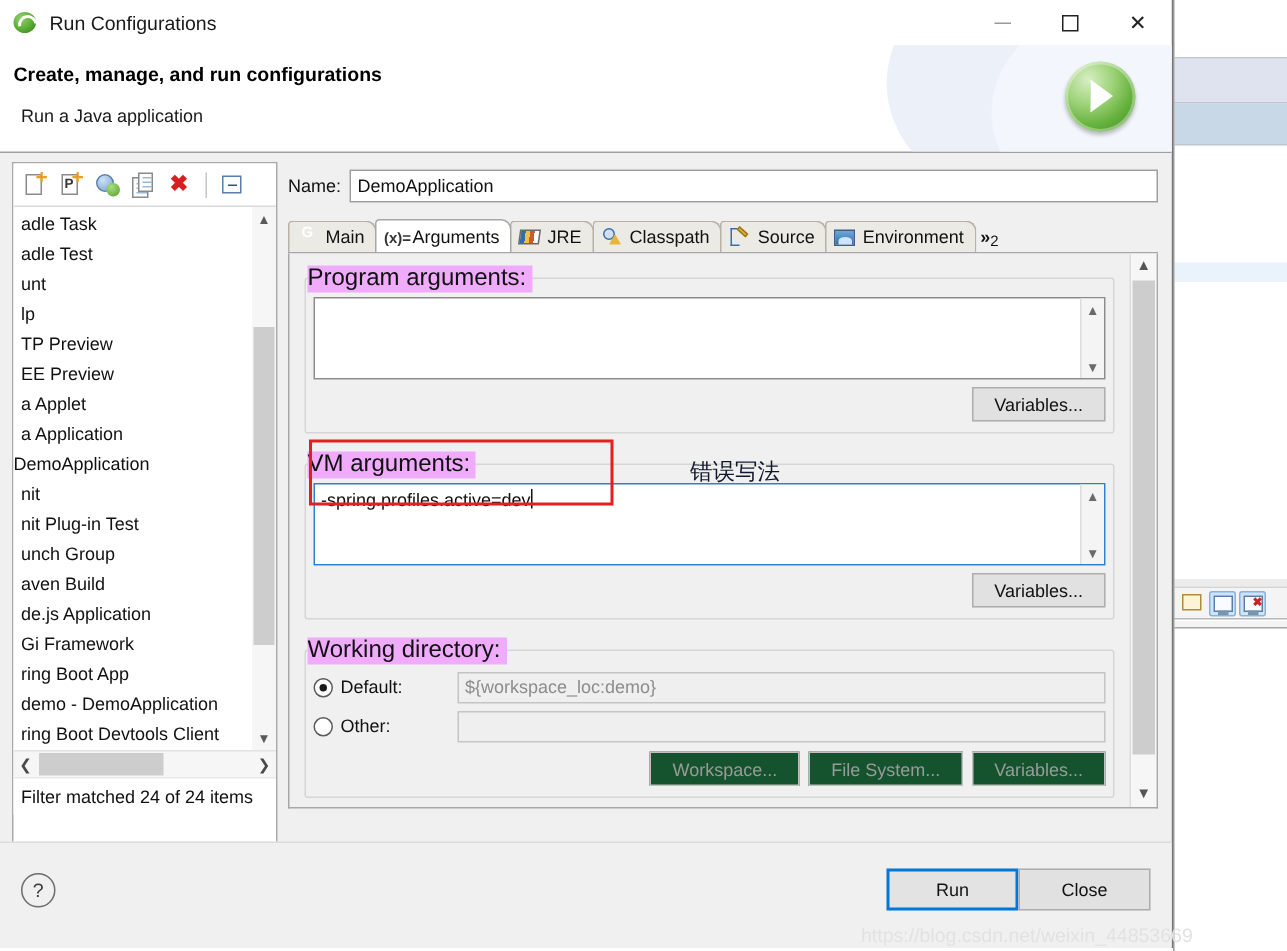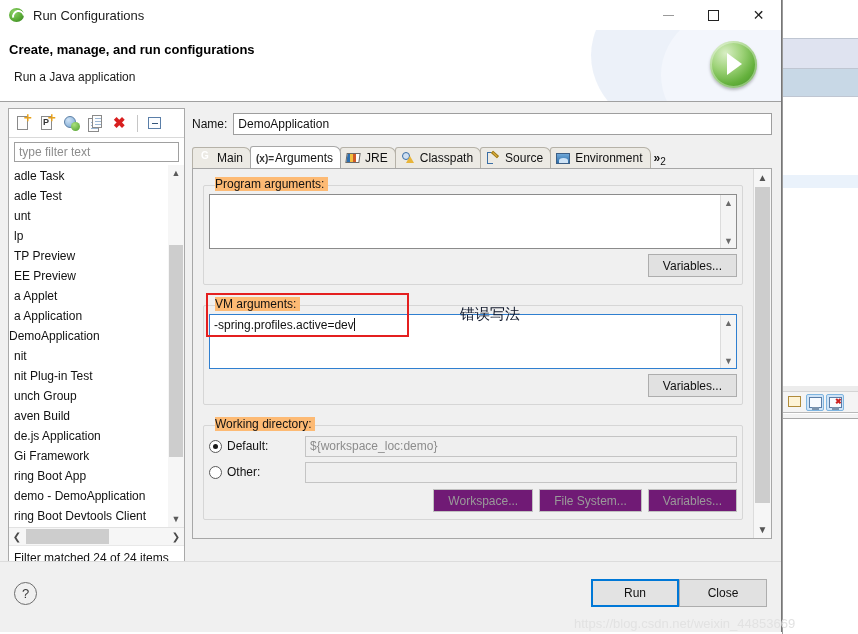--- a/index.html
+++ b/index.html
@@ -654,28 +654,28 @@
     right: 18px;
     padding: 8px 10px 0 10px;
     box-sizing: border-box;
   }
 
   .group {
     position: relative;
     margin-bottom: 10px;
   }
   .group-label {
-    font-size: 12px;
+    font-size: 16px;
     color: #111;
-    background: #fdba74;
+    background: #f0abfc;
     display: inline-block;
     padding-right: 4px;
     position: relative;
     z-index: 2;
-    margin-left: 12px;
+    margin-left: 2px;
   }
   .group-frame {
     position: absolute;
     left: 0; right: 0;
     top: 8px;
     bottom: -2px;
     border: 1px solid #d6d6d6;
     border-radius: 2px;
     z-index: 1;
   }
@@ -735,21 +735,21 @@
     height: 23px;
     min-width: 74px;
     padding: 0 14px;
     background: #e1e1e1;
     border: 1px solid #adadad;
     color: #111;
     box-sizing: border-box;
   }
   .btn.disabled {
     color: #9a9a9a;
-    background: #701a75;
+    background: #14532d;
     border-color: #c0c0c0;
   }
   .btn-row-right {
     display: flex;
     justify-content: flex-end;
     margin-top: 5px;
   }
 
   .wd-row {
     display: flex;
@@ -990,23 +990,20 @@
         </div>
         <div class="tbi">
           <div class="redx">✖</div>
         </div>
         <div class="tb-sep"></div>
         <div class="tbi">
           <div class="collapse-ico"></div>
         </div>
       </div>
 
-      <div class="filter-wrap">
-        <input class="filter-input" type="text" placeholder="type filter text" style="">
-      </div>
 
       <div class="tree-area">
         <div class="tree-list" id="tree-list">
             <div class="tree-item">adle Task</div>
             <div class="tree-item">adle Test</div>
             <div class="tree-item">unt</div>
             <div class="tree-item">lp</div>
             <div class="tree-item">TP Preview</div>
             <div class="tree-item">EE Preview</div>
             <div class="tree-item">a Applet</div>

